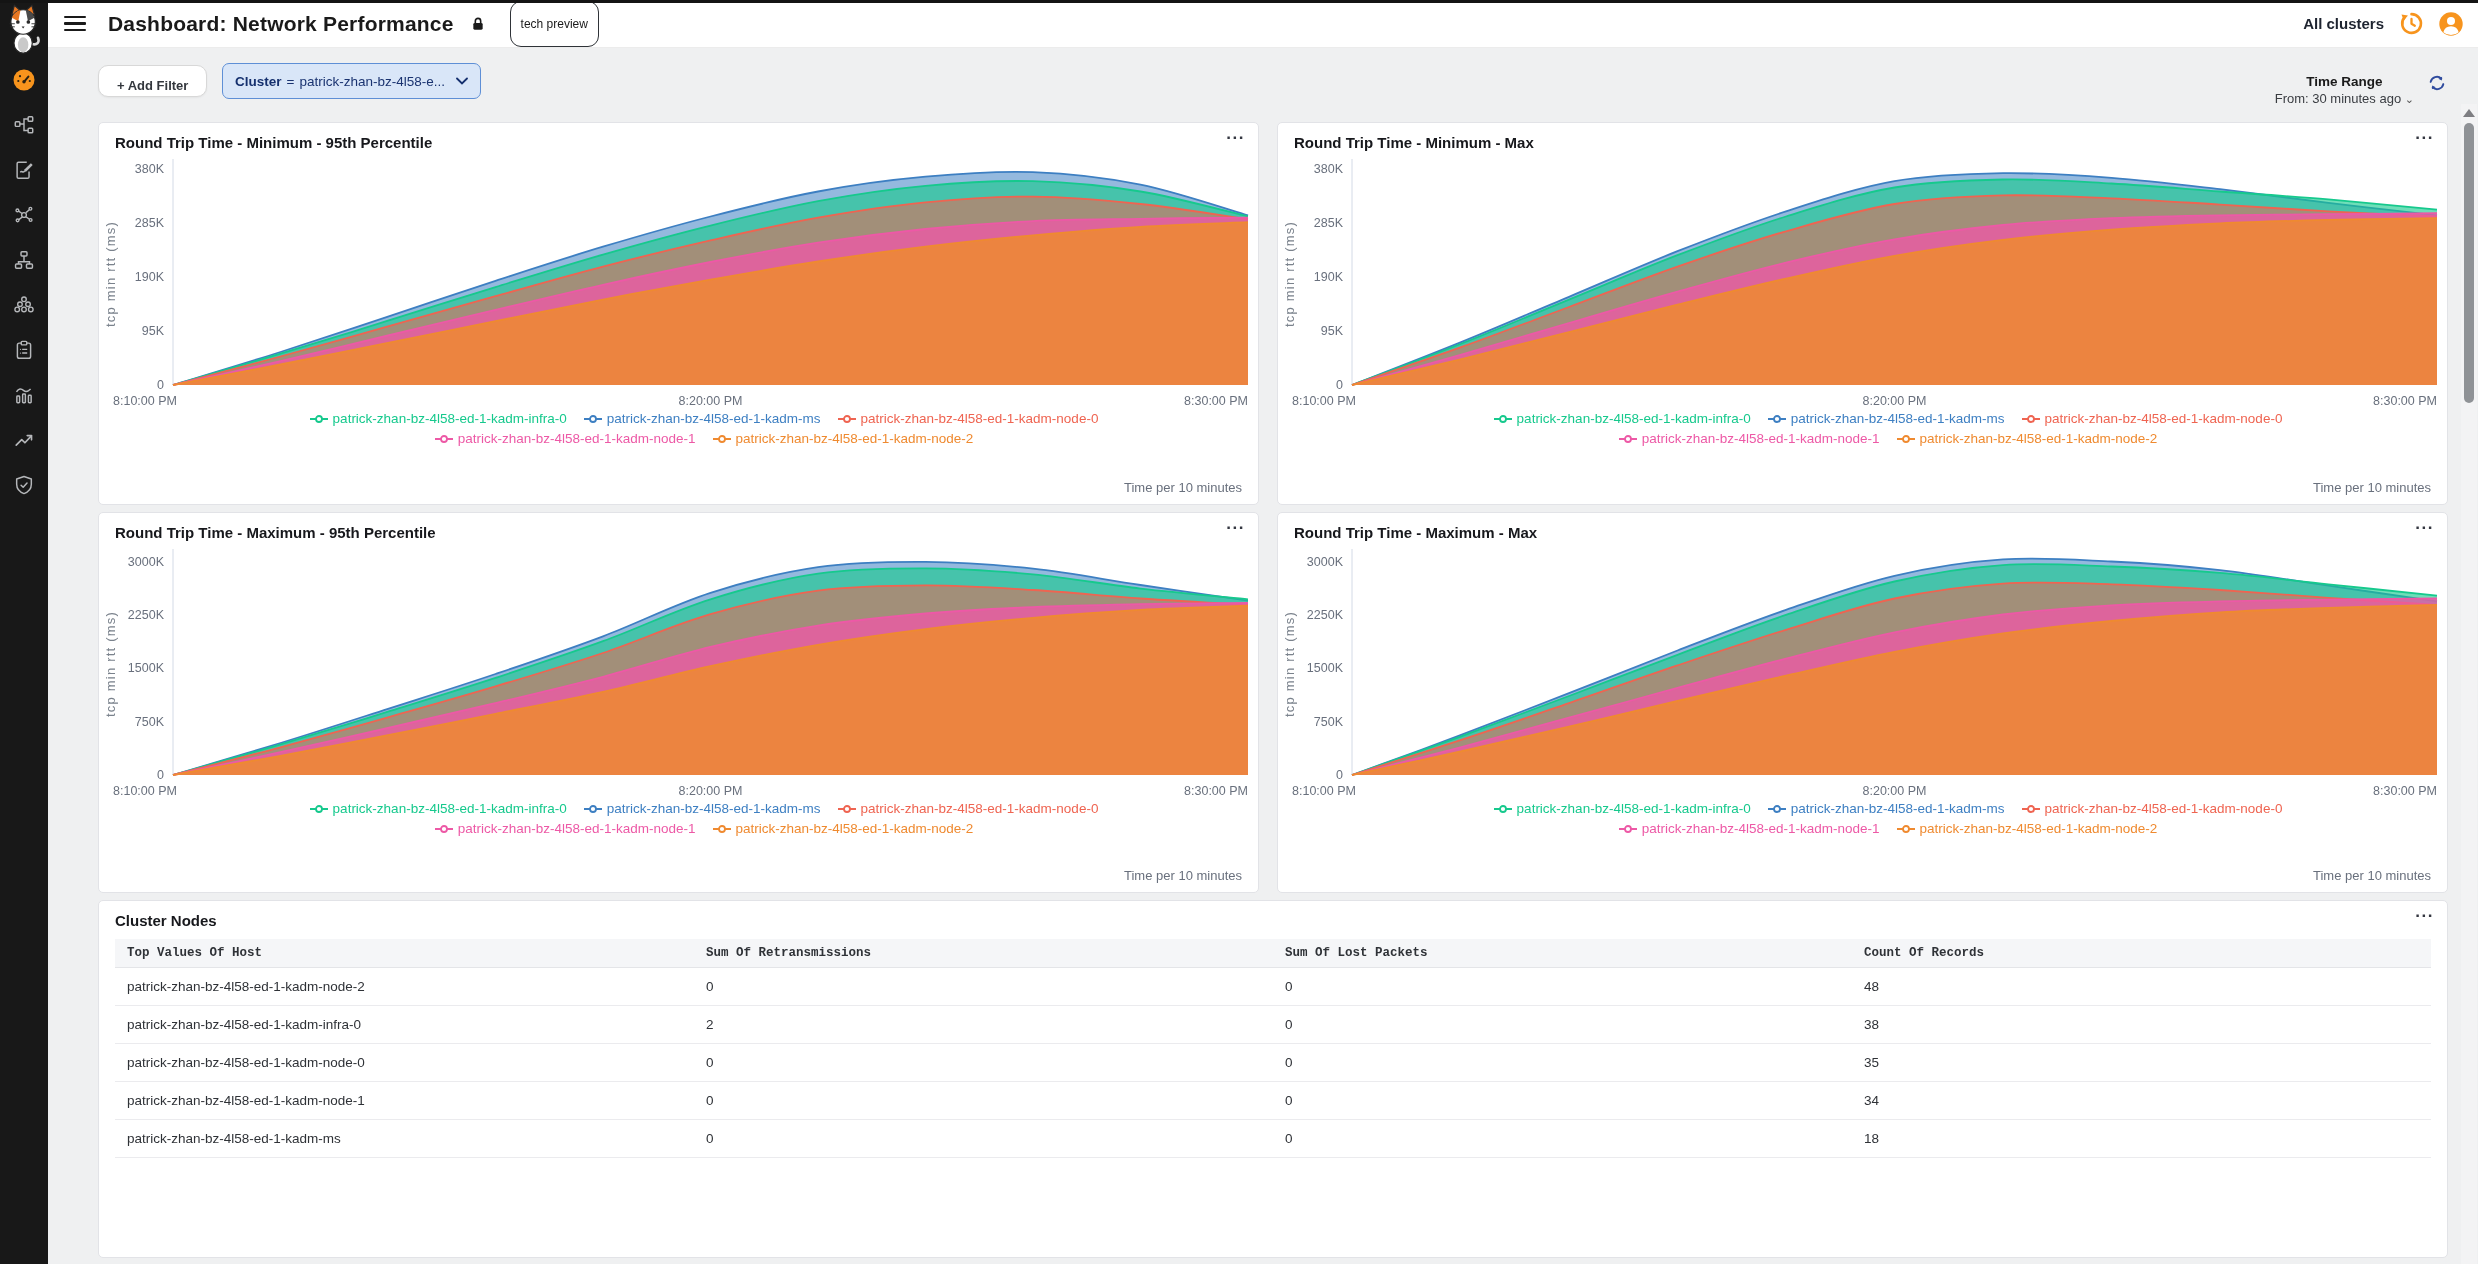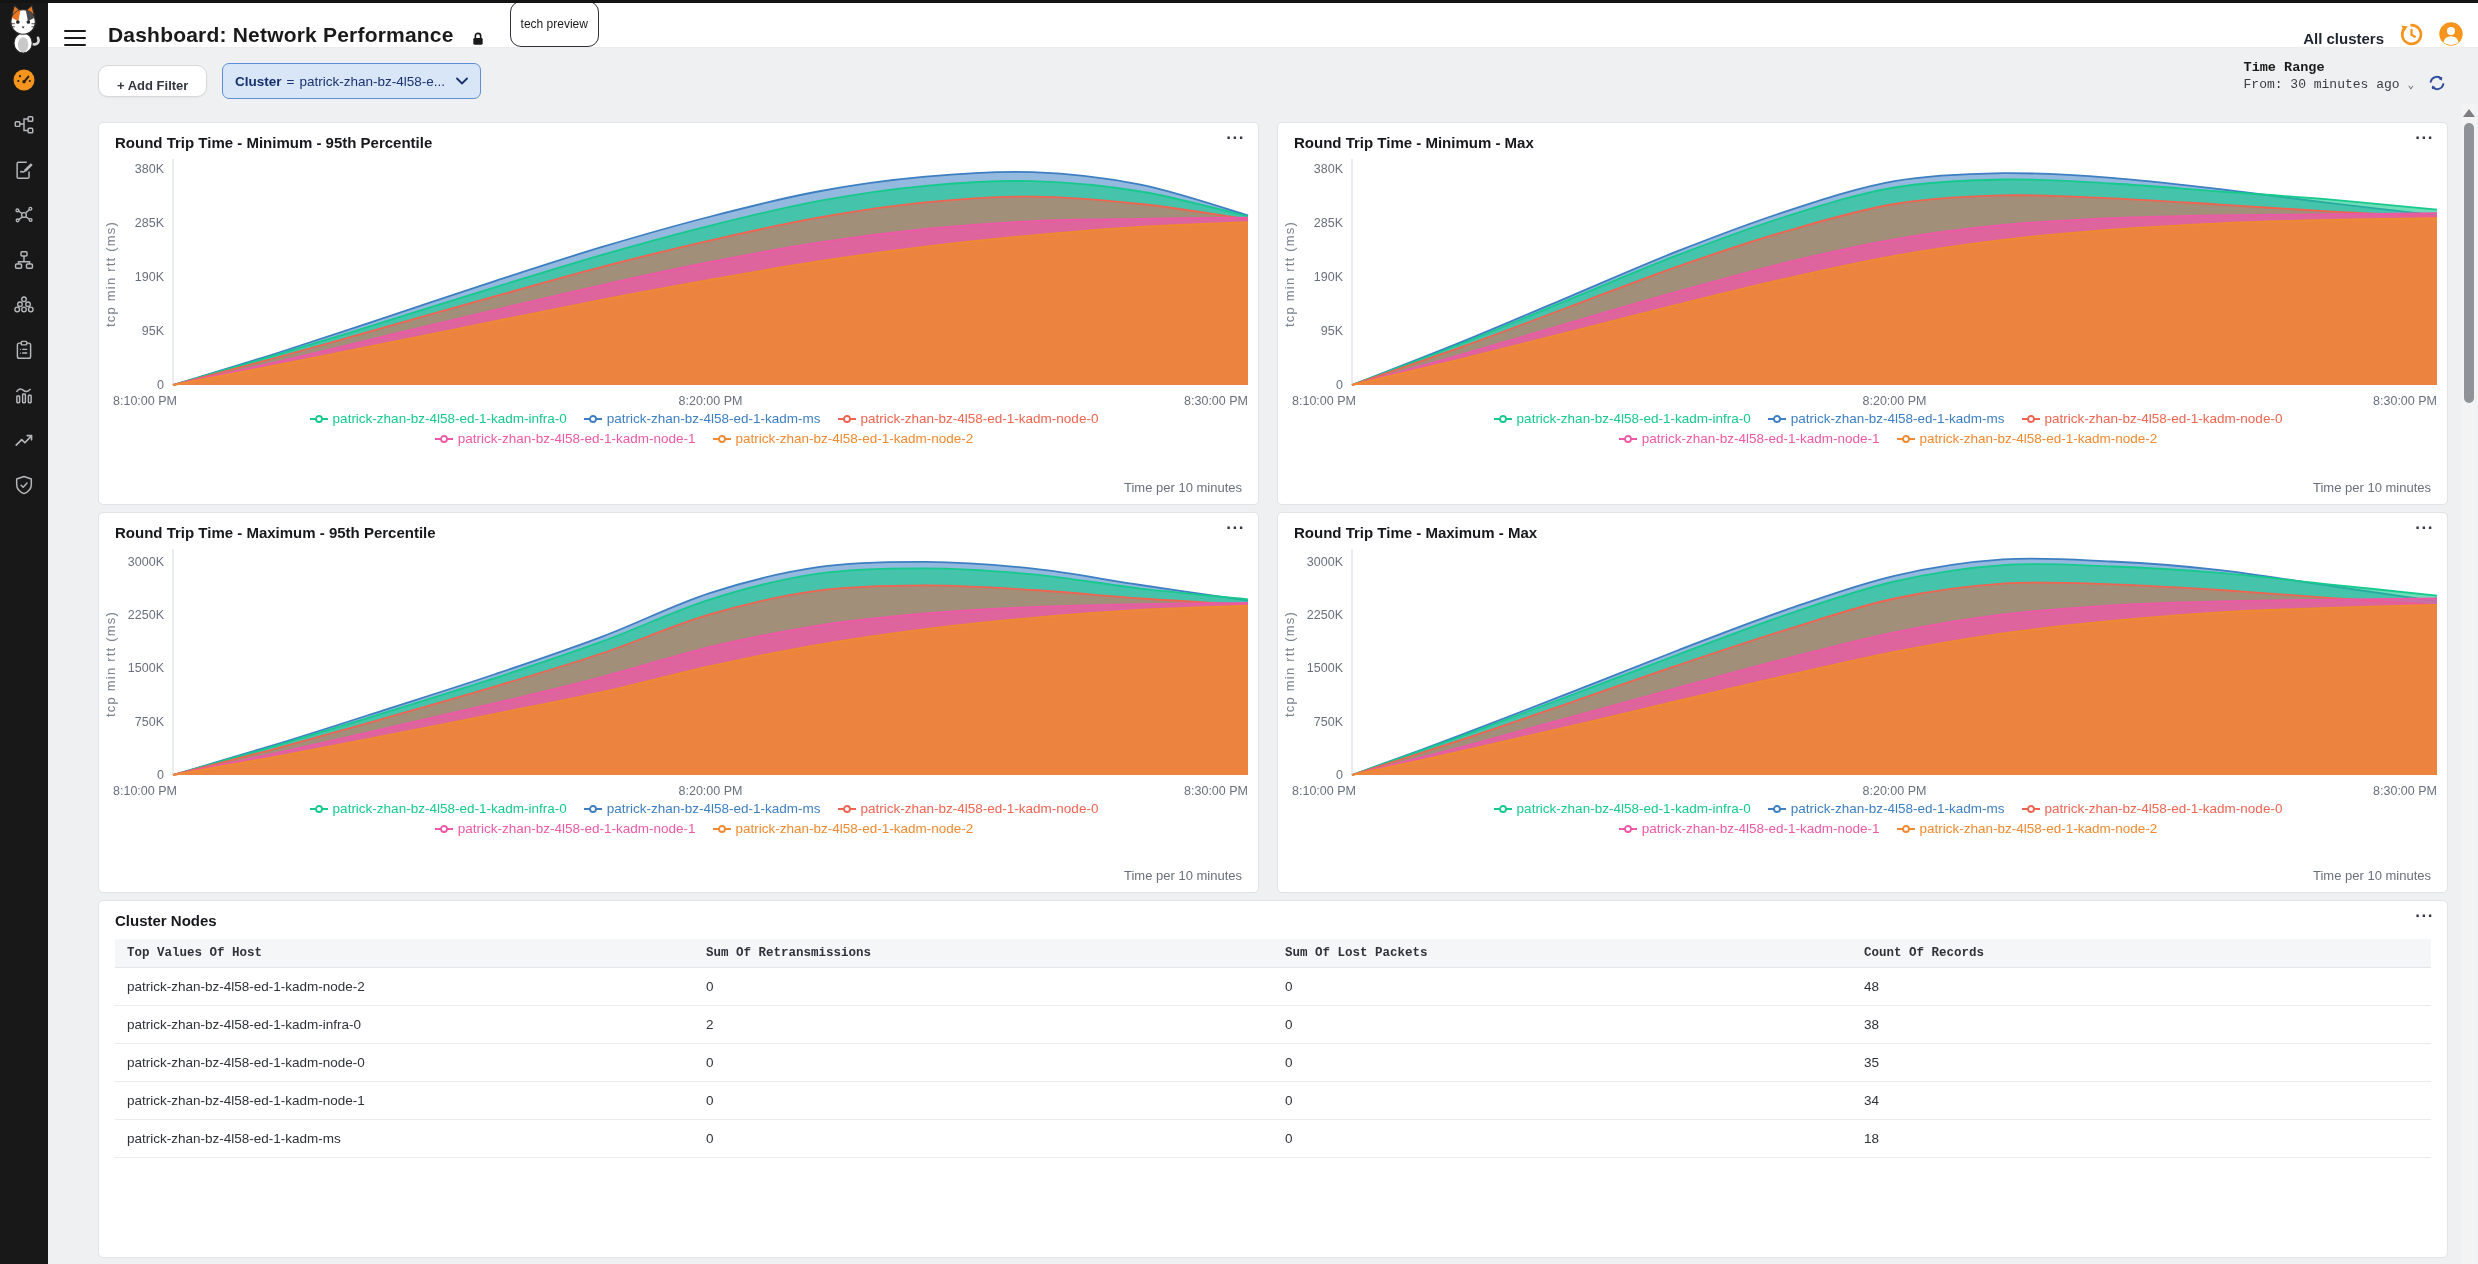--- a/index.html
+++ b/index.html
@@ -12,41 +12,41 @@
   .sidebar { position:absolute; left:0; top:0; bottom:0; width:48px; background:#181818; z-index:50;
     display:flex; flex-direction:column; align-items:center; }
   .logo { width:48px; height:58px; display:flex; align-items:center; justify-content:center; cursor:pointer; }
   .side-icons { display:flex; flex-direction:column; align-items:center; gap:21px; margin-top:10px; }
   .side-ic { width:24px; height:24px; display:flex; align-items:center; justify-content:center; cursor:pointer; }
   .side-ic svg { display:block; }
 
   
   .main { position:absolute; left:48px; top:0; right:0; bottom:0; }
   .header { position:absolute; left:0; right:0; top:0; height:48px; background:#FFFFFF;
-    display:flex; align-items:flex-end; padding:0 14px 0 16px; gap:14px; border-bottom:1px solid #ECECEC; }
+    display:flex; align-items:center; padding:0 14px 0 16px; gap:14px; border-bottom:1px solid #ECECEC; }
   .hamburger { width:22px; height:18px; display:flex; flex-direction:column; justify-content:space-between; padding:1px 0; cursor:pointer; }
   .hamburger i { display:block; height:2.4px; background:#1A1A1A; border-radius:1px; }
   .page-title { font-size:21px; font-weight:700; color:#1A1A1A; letter-spacing:.2px; margin-left:8px; }
   .lock { margin-left:2px; display:flex; }
   .badge { border:1.5px solid #2F3338; border-radius:11px; padding:15px 10px; font-size:12px; color:#1A1A1A; background:#fff; margin-left:10px; white-space:nowrap; }
   .hdr-spacer { flex:1; }
   .all-clusters { font-size:15px; font-weight:700; color:#1E2430; cursor:pointer; }
   .hdr-ic { width:26px; height:26px; display:flex; align-items:center; justify-content:center; cursor:pointer; }
 
   
   .filterbar { position:absolute; left:0; right:0; top:48px; height:64px; }
   .btn-addfilter { position:absolute; left:50px; top:17px; height:32px; padding:12px 18px; background:#fff;
     border:1px solid #D8D8D8; border-radius:10px; font-size:13px; font-weight:600; color:#33373D; cursor:pointer;
     box-shadow:0 1px 2px rgba(0,0,0,.05); }
   .chip { position:absolute; left:174px; top:15px; height:36px; background:#D9E6F8; border:1.5px solid #5E8FD6;
     border-radius:7px; display:flex; align-items:center; gap:5px; padding:0 12px; cursor:pointer; }
   .chip .k { font-size:13.5px; font-weight:700; color:#15306E; }
   .chip .op, .chip .v { font-size:13.5px; color:#1A3370; }
   .chip svg { margin-left:6px; }
-  .timerange { position:absolute; right:64px; top:12px; text-align:left;font-family:Liberation Mono, monospace; }
+  .timerange { position:absolute; right:64px; top:26px; text-align:center; }
   .timerange .tr-label { font-size:13.5px; font-weight:700; color:#1A1A1A; }
   .timerange .tr-value { font-size:13px; color:#3A3D42; margin-top:2px; cursor:pointer; }
   .timerange .tr-value .chev { font-size:11px; color:#555; }
   .refresh { position:absolute; right:30px; top:24px; width:22px; height:22px; cursor:pointer; }
 
   
   .content { position:absolute; left:0; right:0; top:112px; bottom:0; background:#EFF0F1; }
   .panel { position:absolute; background:#fff; border:1px solid #E2E3E7; border-radius:5px; }
   .p1 { left:50px;  top:10px;  width:1161px; height:383px; }
   .p2 { left:1229px; top:10px;  width:1171px; height:383px; }

